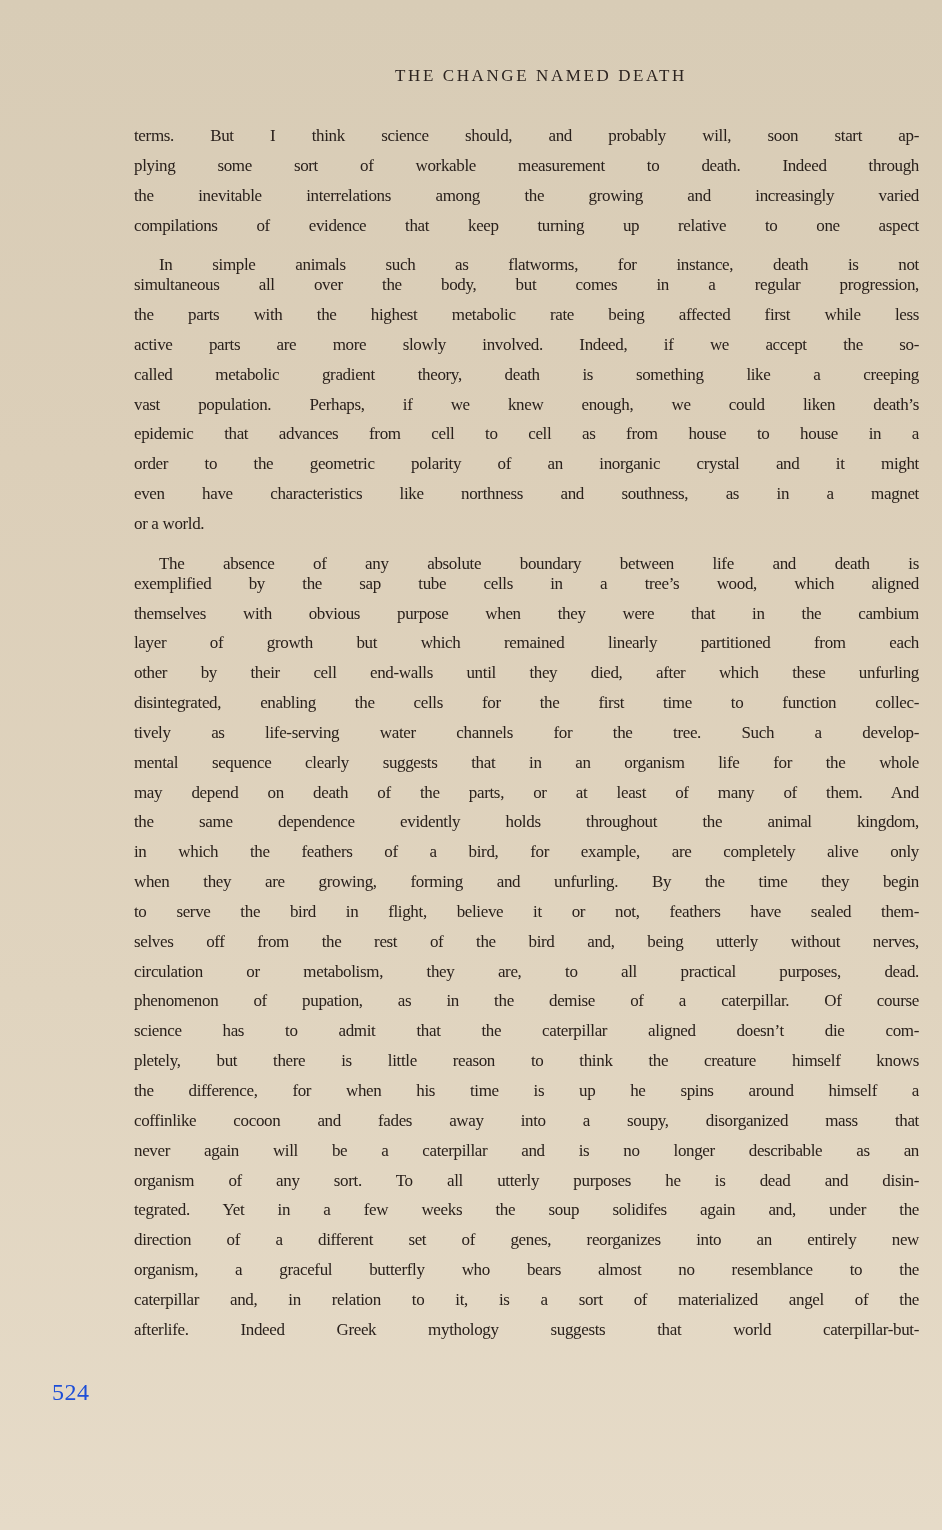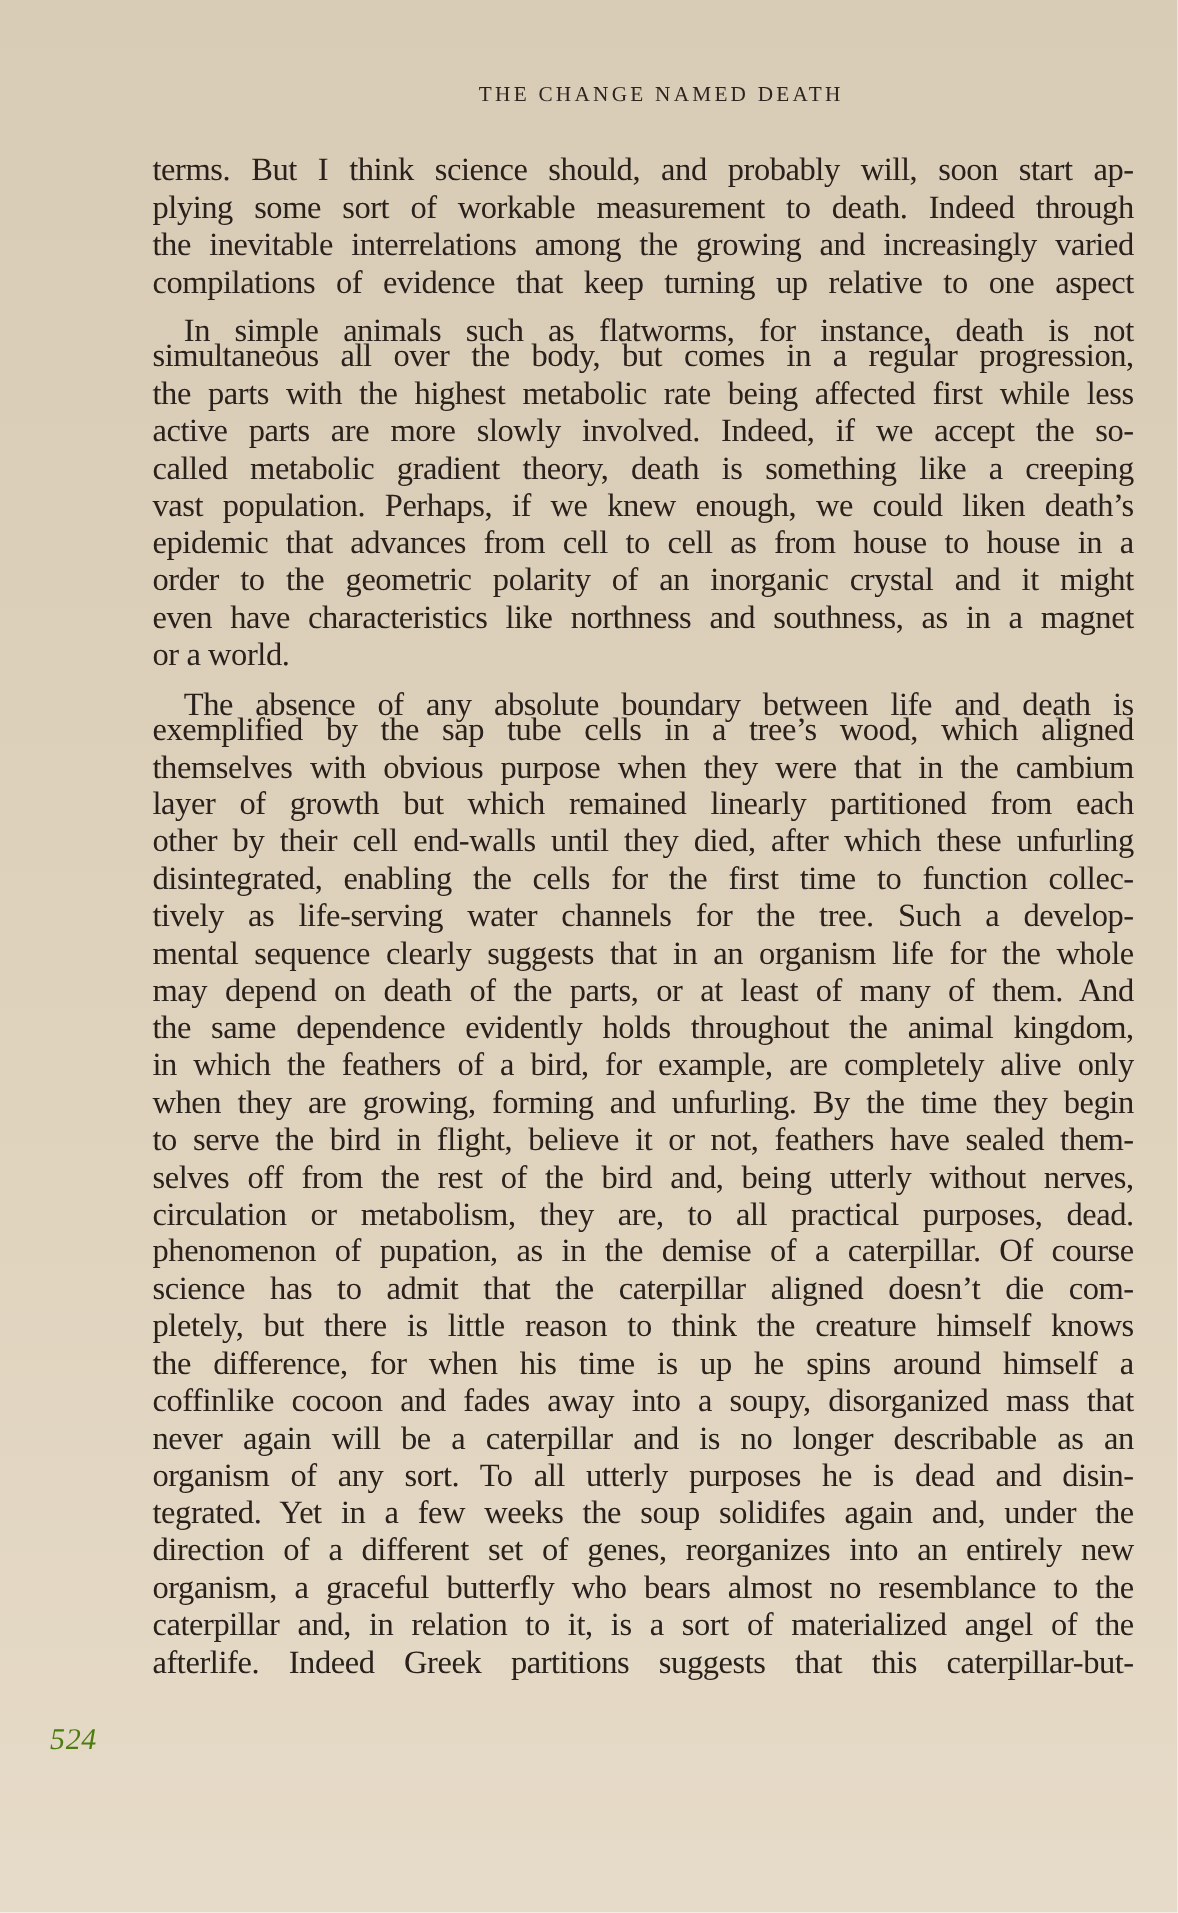--- a/index.html
+++ b/index.html
@@ -10,21 +10,21 @@
       width: 942px;
       height: 1530px;
       position: relative;
       overflow: hidden;
       background: linear-gradient(180deg, #d8ccb6 0%, #dccfb9 30%, #e0d4bf 65%, #e6dbc8 100%);
       font-family: "Liberation Serif", "DejaVu Serif", serif;
       color: #2a211c;
     }
     .page {
       position: absolute;
-      left: 0; top: 0;
+      left: 12px; top: 0;
       width: 784px;
       height: 1530px;
     }
     .running-head {
       position: absolute;
       top: 66px;
       left: 0;
       width: 1058px;
       text-align: center;
       font-size: 17px;
@@ -34,21 +34,21 @@
     .text-block {
       position: absolute;
       left: 122px;
       top: 121px;
       width: 785px;
     }
     .line {
       display: block;
       height: 29.85px;
       line-height: 29.85px;
-      font-size: 26px;
+      font-size: 17px;
       text-align: justify;
       text-align-last: justify;
       white-space: nowrap;
       transform-origin: left center;
       letter-spacing: -0.35px;
       word-spacing: 0px;
     }
     .line.indent {
       padding-left: 25px;
     }
@@ -68,23 +68,22 @@
     }
     .line.indent > span {
       width: 100%;
       margin-top: 10px;
     }
     .page-number {
       position: absolute;
       left: 40px;
       top: 1379px;
       font-size: 24px;
-      color: #4d7c0f;
+      color: #1d4ed8;
       letter-spacing: 0.5px;
-      font-style: italic;
     }
   </style>
 </head>
 <body>
 
 <div class="page">
   <div class="running-head">THE CHANGE NAMED DEATH</div>
 
   <div class="text-block">
 
@@ -131,18 +130,18 @@
       <div class="line"><span>science has to admit that the caterpillar aligned doesn’t die com-</span></div>
       <div class="line"><span>pletely, but there is little reason to think the creature himself knows</span></div>
       <div class="line"><span>the difference, for when his time is up he spins around himself a</span></div>
       <div class="line"><span>coffinlike cocoon and fades away into a soupy, disorganized mass that</span></div>
       <div class="line"><span>never again will be a caterpillar and is no longer describable as an</span></div>
       <div class="line"><span>organism of any sort.  To all utterly purposes he is dead and disin-</span></div>
       <div class="line"><span>tegrated.  Yet in a few weeks the soup solidifes again and, under the</span></div>
       <div class="line"><span>direction of a different set of genes, reorganizes into an entirely new</span></div>
       <div class="line"><span>organism, a graceful butterfly who bears almost no resemblance to the</span></div>
       <div class="line"><span>caterpillar and, in relation to it, is a sort of materialized angel of the</span></div>
-      <div class="line"><span>afterlife.  Indeed Greek partitions suggests that this caterpillar-but-</span></div>
+      <div class="line"><span>afterlife.  Indeed Greek mythology suggests that world caterpillar-but-</span></div>
     </div>
   </div>
 
   <div class="page-number">524</div>
 </div>
 
 </body></html>

